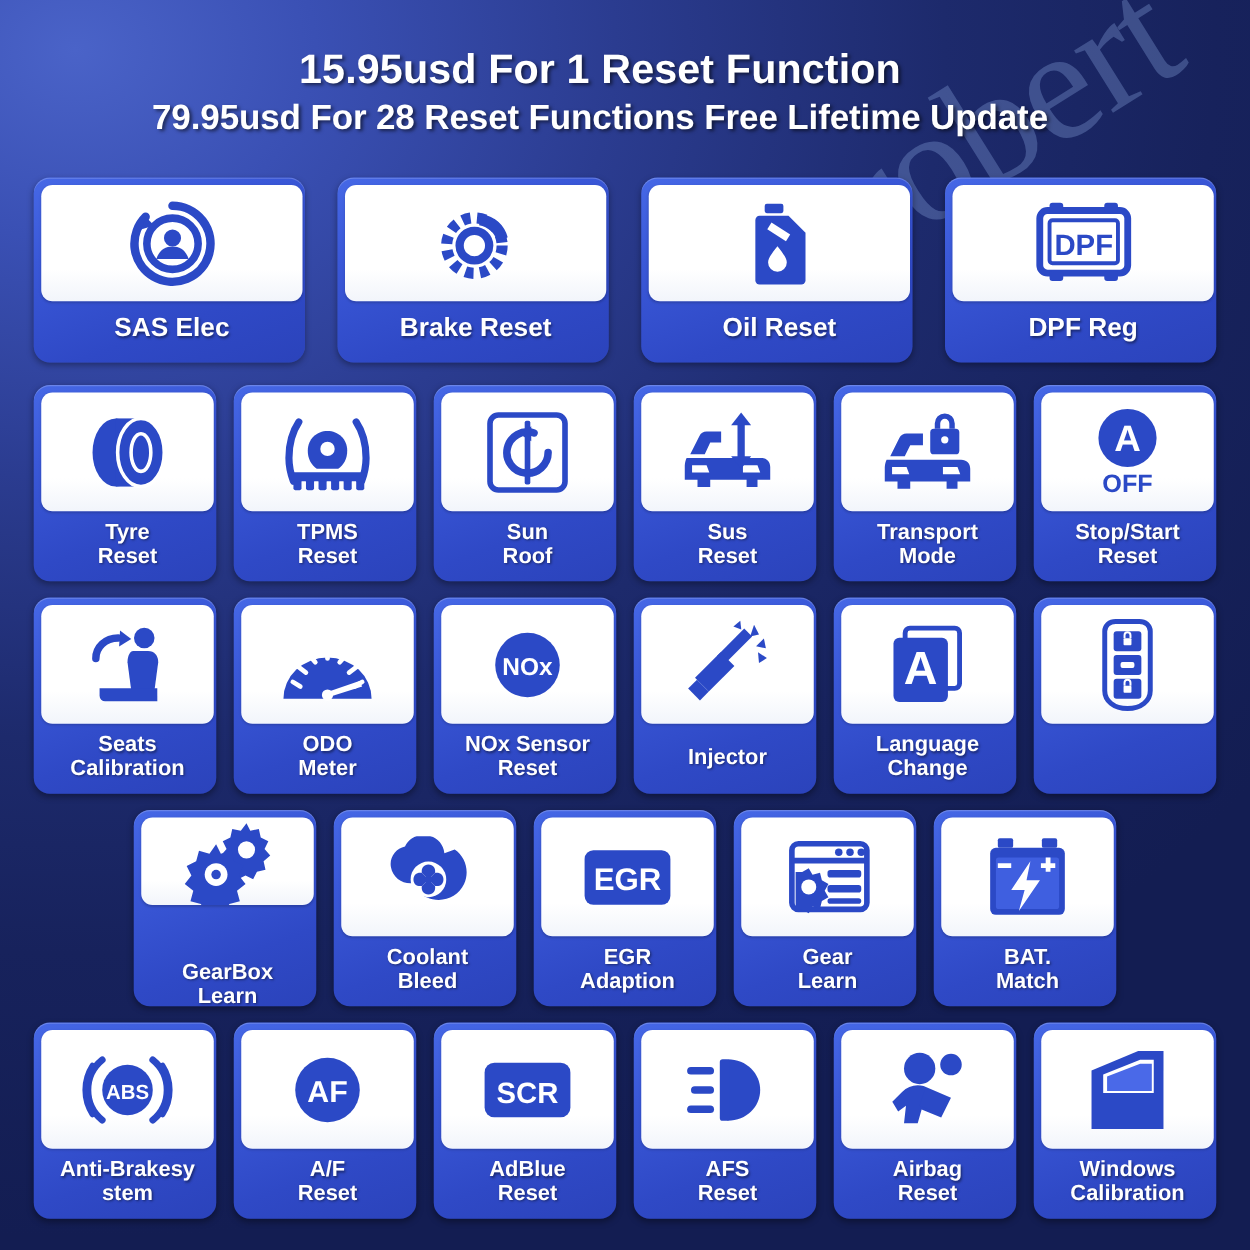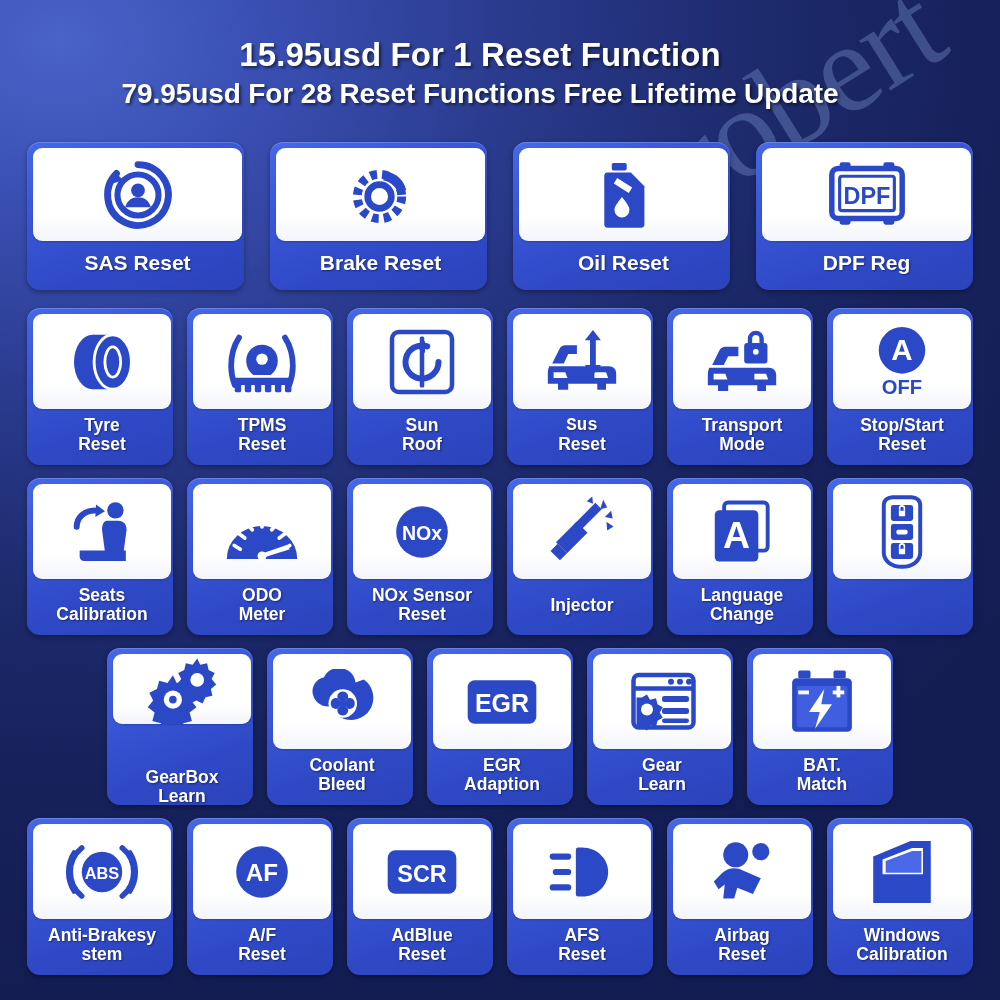--- a/index.html
+++ b/index.html
@@ -116,21 +116,21 @@
  <path d="M50 10a40 40 0 1 1-28.3 11.7" stroke="#2b49c6" stroke-width="9" stroke-linecap="round"></path>
  <path d="M21.7 21.7l-4 13 13-4z" fill="#2b49c6"></path>
  <circle cx="50" cy="50" r="27" stroke="#2b49c6" stroke-width="8" fill="none"></circle>
  <circle cx="50" cy="44" r="9" fill="#2b49c6"></circle>
  <path d="M33 66c3-9 9-13 17-13s14 4 17 13z" fill="#2b49c6"></path>
 </svg>
           </span>
         </div>
         <div class="label">
           <div>
-            <span style="display: block;">SAS Reset</span>
+            <span style="display: block;">SAS Elec</span>
           </div>
         </div>
       </div>
       <div class="card big">
         <div class="iconpanel">
           <span>
             <svg width="74" height="74" viewBox="0 0 100 100" fill="none">
  <circle cx="48" cy="52" r="30" stroke="#2b49c6" stroke-width="12" stroke-dasharray="9 7" fill="none"></circle>
  <circle cx="48" cy="52" r="16" stroke="#2b49c6" stroke-width="9" fill="none"></circle>
  <path d="M56 18c14 2 25 12 28 25l-11 5c-3-10-10-16-20-18z" fill="#2b49c6"></path>
@@ -254,21 +254,21 @@
  <path d="M16 62h16l3 8H16z" fill="#ffffff"></path>
  <path d="M72 62h16l3 8H72z" fill="#ffffff"></path>
  <path d="M70 14v44" stroke="#2b49c6" stroke-width="8"></path>
  <path d="M70 4l-11 14h22z" fill="#2b49c6"></path>
  <path d="M70 66l-11-14h22z" fill="#2b49c6"></path>
 </svg>
           </span>
         </div>
         <div class="label">
           <div>
-            <span style="display: block; font-family: Liberation Mono, monospace;">Sus</span>
+            <span style="display: block;">Sus</span>
             <span style="display: block;">Reset</span>
           </div>
         </div>
       </div>
       <div class="card small">
         <div class="iconpanel">
           <span>
             <svg width="80" height="70" viewBox="0 0 110 96" fill="none">
  <path d="M14 52l10-20a9 9 0 0 1 8-5h18v13H36l-6 12z" fill="#2b49c6"></path>
  <path d="M10 56h82c6 0 10 4 10 10v14h-14v8H76v-8H36v8H22v-8H8V66c0-6 2-10 2-10z" fill="#2b49c6"></path>

